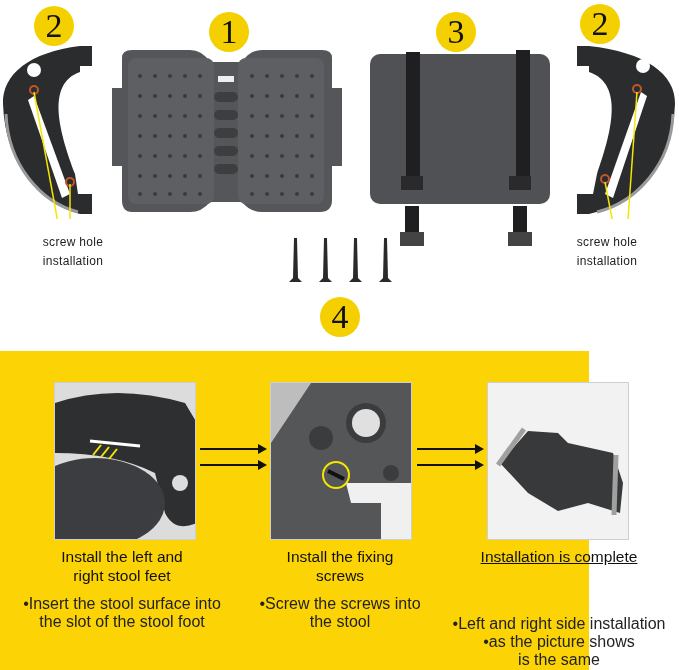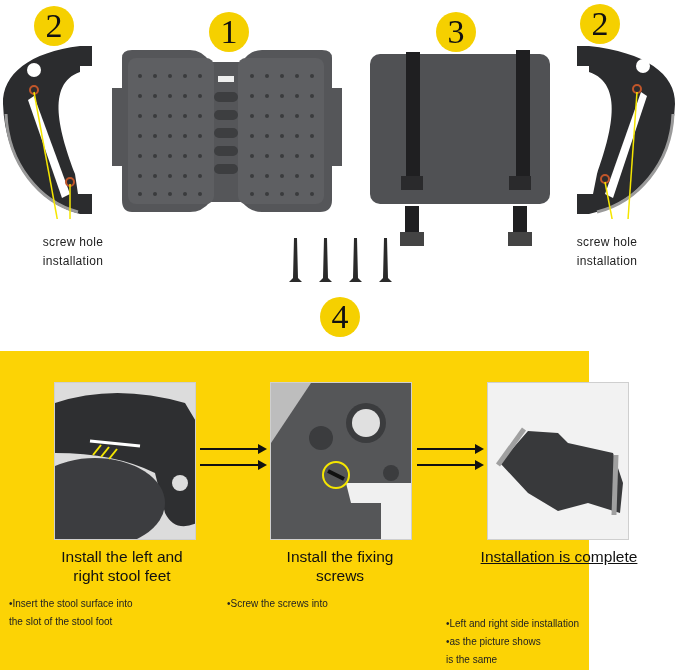--- a/index.html
+++ b/index.html
@@ -4,21 +4,21 @@
 <style>
   * { box-sizing: border-box; margin: 0; padding: 0; }
   body { width: 679px; height: 670px; background: #ffffff; position: relative; overflow: hidden; font-family: "Liberation Sans", sans-serif; }
   .badge { position: absolute; width: 40px; height: 40px; border-radius: 50%; background: #f5d000; display: flex; align-items: center; justify-content: center; font-family: "Liberation Serif", serif; font-size: 34px; color: #111; line-height: 1; }
   .part { position: absolute; }
   .caption-top { position: absolute; font-size: 12px; color: #222; text-align: center; line-height: 19px; letter-spacing: 0.3px; }
   .panel { position: absolute; left: 0; top: 351px; width: 589px; height: 319px; background: #fcd305; }
   .step-img { position: absolute; top: 31px; width: 142px; height: 158px; background: #e8e8e8; border: 1px solid #cfcfcf; overflow: hidden; }
   .arrows { position: absolute; top: 92px; width: 70px; height: 30px; }
   .step-title { position: absolute; top: 196px; width: 226px; text-align: center; font-size: 15.5px; color: #111; line-height: 19px; }
-  .step-desc { position: absolute; width: 226px; font-size: 10px; color: #222; line-height: 18px; }
+  .step-desc { position: absolute; width: 226px; text-align: center; font-size: 16px; color: #222; line-height: 18px; }
 </style>
 </head>
 <body>
 
 <div class="badge" style="left:34px; top:6px;">
     <span>2</span>
   </div>
 
 <div class="badge" style="left:209px; top:12px;">
     <span>1</span>
@@ -231,20 +231,21 @@
     <div>•Insert the stool surface into</div>
     <div>the slot of the stool foot</div>
   </div>
 
   <div class="step-title" style="left:227px;">
     <div>Install the fixing</div>
     <div>screws</div>
   </div>
   <div class="step-desc" style="left:227px; top:244px;">
     <div>•Screw the screws into</div>
+    <div>the stool</div>
   </div>
 
   <div class="step-title" style="left:446px;text-decoration:underline;">
     <div>Installation is complete</div>
   </div>
   <div class="step-desc" style="left:446px; top:244px;margin-top:20px;">
     <div>•Left and right side installation</div>
     <div>•as the picture shows</div>
     <div>is the same</div>
   </div>

